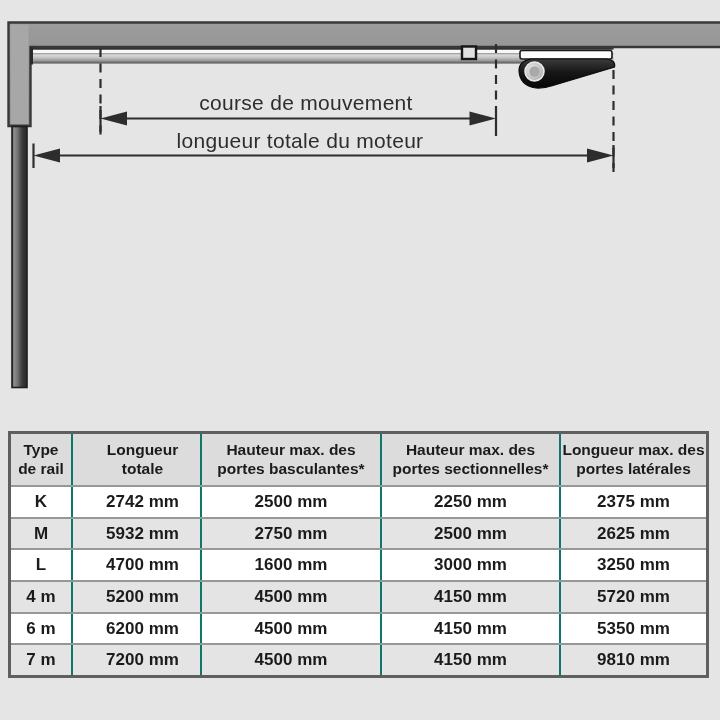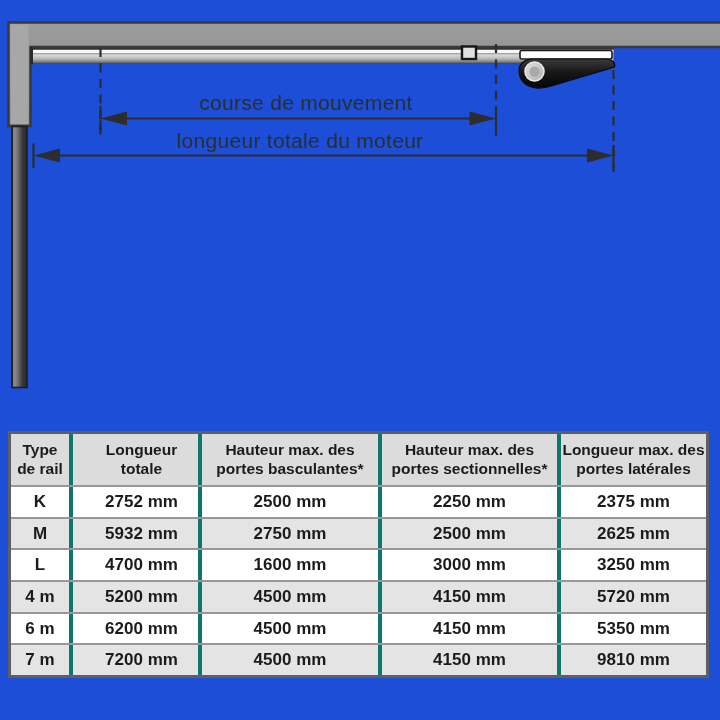--- a/index.html
+++ b/index.html
@@ -1,35 +1,35 @@
 <!DOCTYPE html>
 <html><head>
 <meta charset="utf-8">
 <style>
   html,body{margin:0;padding:0;background:#fff;}
   body{width:720px;height:720px;font-family:"Liberation Sans",sans-serif;}
-  .canvas{position:relative;width:720px;height:720px;background:#1d4ed8;overflow:hidden;}
+  .canvas{position:relative;width:720px;height:720px;background:#e5e5e5;overflow:hidden;}
 
   
   svg.diagram{position:absolute;top:0;left:0;display:block;}
   .dim-label{font-family:"Liberation Sans",sans-serif;font-size:21px;font-weight:400;fill:#2d2d2d;letter-spacing:.3px;}
 
   
   .spec-table{
     position:absolute;left:8px;top:431px;width:701px;height:247px;
     box-sizing:border-box;border:3px solid #5f5f5f;background:#fff;
     display:flex;flex-direction:column;color:#1b1b1b;
   }
   .trow{display:flex;flex:1;border-top:2px solid #979797;min-height:0;}
   .trow.thead{flex:0 0 51px;border-top:none;background:#dcdcdc;}
   .trow:nth-child(odd):not(.thead){background:#e4e4e4;}
   .tcell{
     box-sizing:border-box;display:flex;align-items:center;justify-content:center;
     text-align:center;white-space:pre-line;font-weight:700;font-size:17px;
-    border-right:4px solid #0f766e;padding:0 1px;min-width:0;
+    border-right:2px solid #0f766e;padding:0 1px;min-width:0;
   }
   .tcell:last-child{border-right:none;}
   .thead .tcell{font-size:15.5px;line-height:1.18;}
   .c0{width:62px;} .c1{width:117px;margin-left:12px;} .c2{width:180px;} .c3{width:179px;} .c4{flex:1;}
 </style>
 </head>
 <body>
 
 <div class="canvas">
 
@@ -114,21 +114,21 @@
       <div class="tcell c2">Hauteur max. des
 portes basculantes*</div>
       <div class="tcell c3">Hauteur max. des
 portes sectionnelles*</div>
       <div class="tcell c4">Longueur max. des
 portes latérales</div>
     </div>
 
     <div class="trow">
       <div class="tcell c0">K</div>
-      <div class="tcell c1">2752 mm</div>
+      <div class="tcell c1">2742 mm</div>
       <div class="tcell c2">2500 mm</div>
       <div class="tcell c3">2250 mm</div>
       <div class="tcell c4">2375 mm</div>
     </div>
     <div class="trow">
       <div class="tcell c0">M</div>
       <div class="tcell c1">5932 mm</div>
       <div class="tcell c2">2750 mm</div>
       <div class="tcell c3">2500 mm</div>
       <div class="tcell c4">2625 mm</div>

